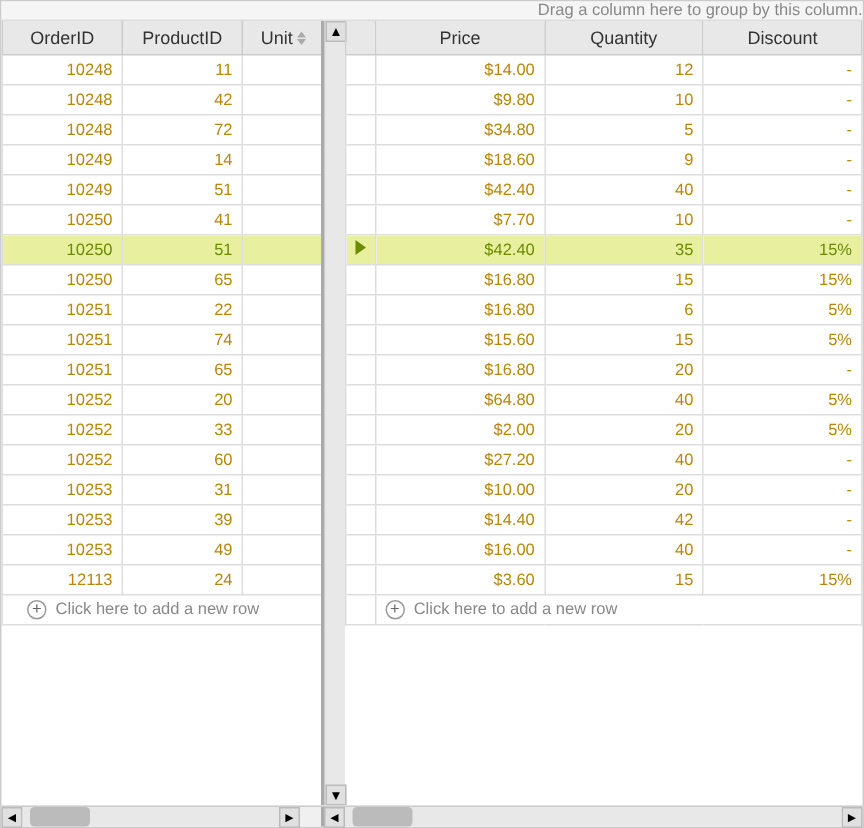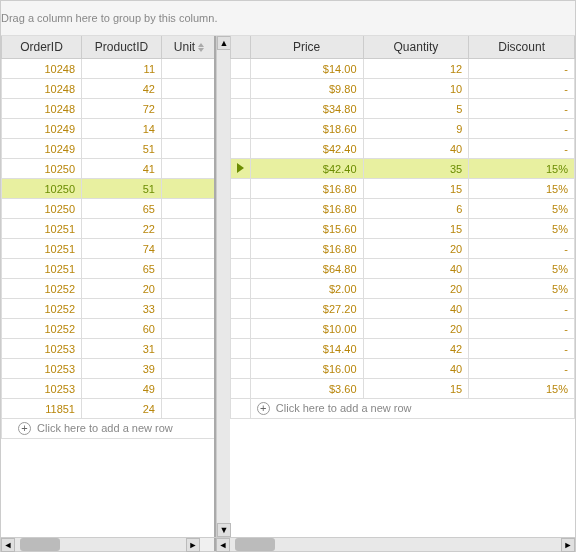--- a/index.html
+++ b/index.html
@@ -13,24 +13,24 @@
     }
     .container {
       width: 576px;
       height: 552px;
       background: #fff;
       border: 1px solid #ccc;
       display: flex;
       flex-direction: column;
     }
     .drag-hint {
-      text-align: left;
+      text-align: right;
       color: #888;
       font-size: 11px;
-      padding: 11px 0;
+      padding: 0 0;
       background: #f5f5f5;
       border-bottom: 1px solid #ddd;
     }
     table {
       width: 100%;
       border-collapse: collapse;
       table-layout: fixed;
     }
     th {
       background: #e8e8e8;
@@ -292,21 +292,21 @@
                 <td style="color: rgb(184, 134, 11);">10253</td>
                 <td style="color: rgb(184, 134, 11);">39</td>
                 <td style="color: rgb(184, 134, 11);"></td>
               </tr>
               <tr>
                 <td style="color: rgb(184, 134, 11);">10253</td>
                 <td style="color: rgb(184, 134, 11);">49</td>
                 <td style="color: rgb(184, 134, 11);"></td>
               </tr>
               <tr>
-                <td style="color: rgb(184, 134, 11);">11851</td>
+                <td style="color: rgb(184, 134, 11);">12113</td>
                 <td style="color: rgb(184, 134, 11);">24</td>
                 <td style="color: rgb(184, 134, 11);"></td>
               </tr>
               <tr class="add-row">
               <td colspan="3" style="text-align:left; color:#888;">
                 <span class="add-icon-circle">+</span>
                 <span>Click here to add a new row</span>
               </td>
             </tr>
           </tbody>
@@ -361,20 +361,26 @@
                 <td style="color: rgb(184, 134, 11);">$18.60</td>
                 <td style="color: rgb(184, 134, 11);">9</td>
                 <td style="color: rgb(184, 134, 11);">-</td>
               </tr>
               <tr>
                 <td style="width: 14px; padding: 0px 2px; text-align: center;"></td>
                 <td style="color: rgb(184, 134, 11);">$42.40</td>
                 <td style="color: rgb(184, 134, 11);">40</td>
                 <td style="color: rgb(184, 134, 11);">-</td>
               </tr>
+              <tr>
+                <td style="width: 14px; padding: 0px 2px; text-align: center;"></td>
+                <td style="color: rgb(184, 134, 11);">$7.70</td>
+                <td style="color: rgb(184, 134, 11);">10</td>
+                <td style="color: rgb(184, 134, 11);">-</td>
+              </tr>
               <tr style="background: rgb(232, 240, 160);">
                 <td style="width: 14px; padding: 0px 2px; text-align: center;"><span style="display: inline-block; width: 0px; height: 0px; border-top: 5px solid transparent; border-bottom: 5px solid transparent; border-left: 7px solid rgb(107, 140, 0);"></span></td>
                 <td style="color: rgb(107, 140, 0);">$42.40</td>
                 <td style="color: rgb(107, 140, 0);">35</td>
                 <td style="color: rgb(107, 140, 0);">15%</td>
               </tr>
               <tr>
                 <td style="width: 14px; padding: 0px 2px; text-align: center;"></td>
                 <td style="color: rgb(184, 134, 11);">$16.80</td>
                 <td style="color: rgb(184, 134, 11);">15</td>

